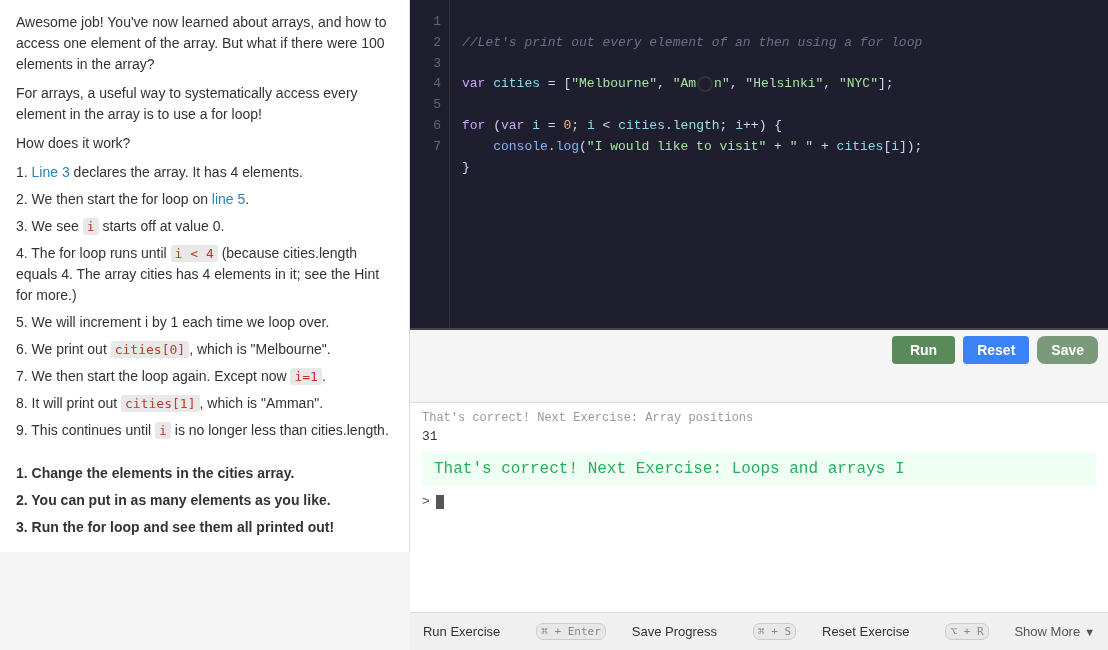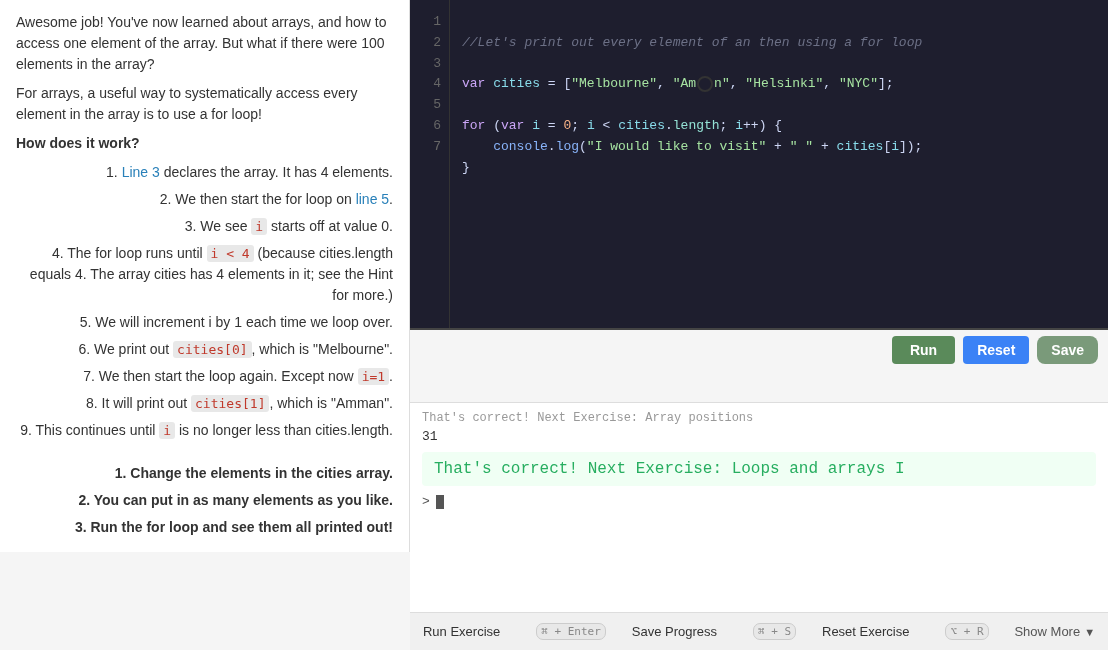--- a/index.html
+++ b/index.html
@@ -24,35 +24,34 @@
       height: 552px;
     }
 
     .left-panel p {
       color: #333;
       line-height: 1.5;
       margin-bottom: 8px;
     }
 
     .left-panel .bold-heading {
-      font-weight: bold;
+      font-weight: normal;
       margin-bottom: 8px;
       margin-top: 4px;
     }
 
     .left-panel ol {
       padding-left: 0;
       list-style: none;
     }
 
     .left-panel ol li {
       margin-bottom: 6px;
       line-height: 1.5;
       color: #333;
-      text-align: right;
     }
 
     .inline-code {
       background: #e8e8e8;
       color: #c0392b;
       font-family: monospace;
       font-size: 13px;
       padding: 1px 4px;
       border-radius: 3px;
     }

